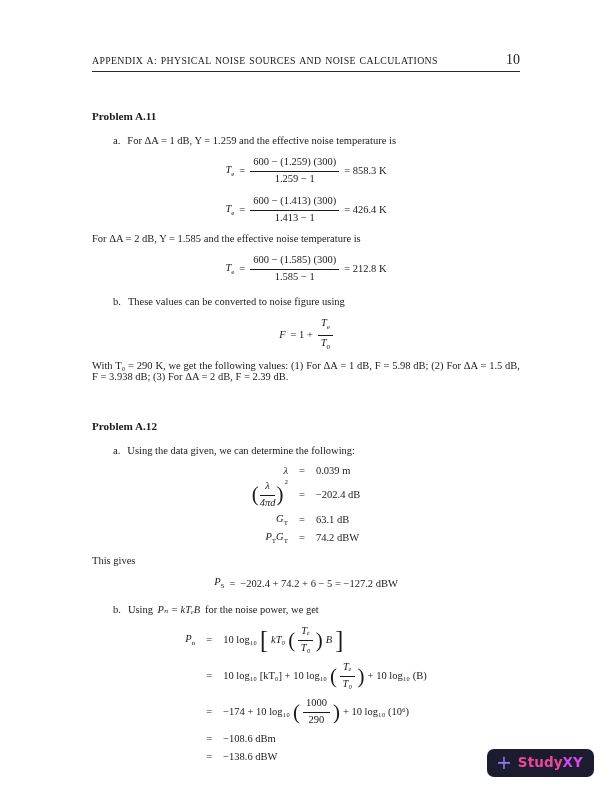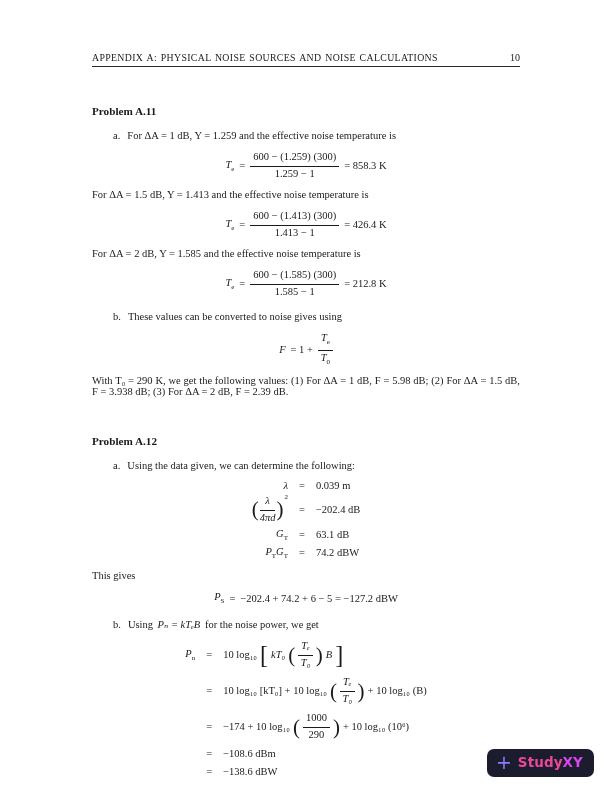--- a/index.html
+++ b/index.html
@@ -15,21 +15,21 @@
     color: #1a1a1a;
     overflow: hidden;
   }
   
   .running {
     display: flex; justify-content: space-between; align-items: baseline;
     border-bottom: 1px solid #2b2b2b;
     padding-bottom: 3px;
   }
   .running-title { font-size: 9.8px; letter-spacing: 0.35px; word-spacing: 1px; }
-  .running-page { font-size: 10px; }
+  .running-page { font-size: 14px; }
 
   .problem-heading { font-weight: bold; font-size: 11.2px; margin-top: 38px; }
   .item { margin-top: 13px; padding-left: 21px; }
   .item-label { margin-right: 7px; }
   .body-line { margin-top: 9px; }
   .justify { text-align: justify; }
 
   .var { font-style: italic; }
   sub { font-size: 7px; }
 
@@ -92,21 +92,20 @@
     <div class="eq">
       <span class="lhs-group"><span class="var">T</span><sub>e</sub></span>
       <span>=</span>
       <span class="frac">
           <span class="num">600 − (1.259) (300)</span>
           <span class="den">1.259 − 1</span>
         </span>
       <span>= 858.3 K</span>
     </div>
 
-    <div class="body-line">For ΔA = 1.5 dB, Y = 1.413 and the effective noise temperature is</div>
 
     <div class="eq">
       <span class="lhs-group"><span class="var">T</span><sub>e</sub></span>
       <span>=</span>
       <span class="frac">
           <span class="num">600 − (1.413) (300)</span>
           <span class="den">1.413 − 1</span>
         </span>
       <span>= 426.4 K</span>
     </div>
@@ -117,21 +116,21 @@
       <span class="lhs-group"><span class="var">T</span><sub>e</sub></span>
       <span>=</span>
       <span class="frac">
           <span class="num">600 − (1.585) (300)</span>
           <span class="den">1.585 − 1</span>
         </span>
       <span>= 212.8 K</span>
     </div>
 
     <div class="item">
-      <span class="item-label">b.</span><span>These values can be converted to noise gives using</span>
+      <span class="item-label">b.</span><span>These values can be converted to noise figure using</span>
     </div>
 
     <div class="eq">
       <span class="var">F</span>
       <span>= 1 +</span>
       <span class="frac">
         <span class="num"><span class="var">T</span><sub>e</sub></span>
         <span class="den"><span class="var">T</span><sub>0</sub></span>
       </span>
     </div>

